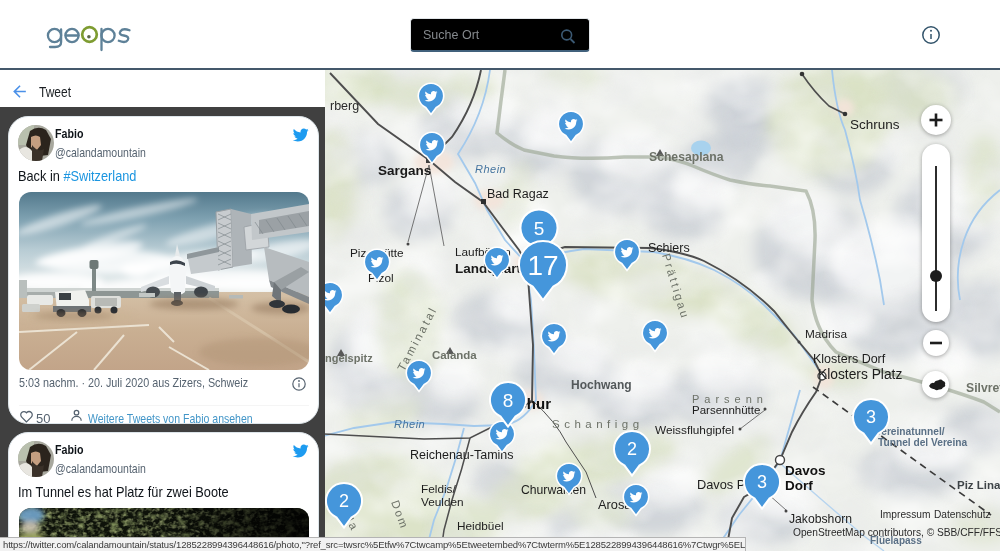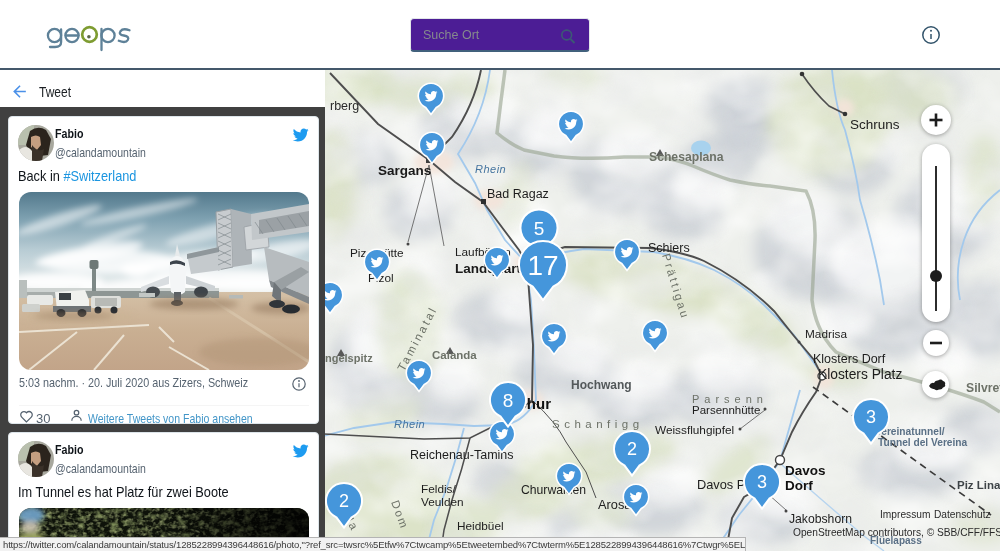--- a/index.html
+++ b/index.html
@@ -2,31 +2,31 @@
 <html><head>
 <meta charset="utf-8">
 <style>
   * { margin:0; padding:0; box-sizing:border-box; }
   html,body { width:1000px; height:551px; overflow:hidden; font-family:"Liberation Sans", sans-serif; background:#fff; }
   #page { position:relative; width:1000px; height:551px; overflow:hidden; }
 
   #header { position:absolute; left:0; top:0; width:1000px; height:68px; background:#fff; }
   #hline { position:absolute; left:0; top:68px; width:1000px; height:2px; background:#44586b; }
   #logo { position:absolute; left:45px; top:23px; }
-  #search { position:absolute; left:410px; top:18px; width:180px; height:34px; border:1px solid #e2e6e9; border-bottom:2px solid #41617c; border-radius:4px; background:#4c1d95; }
+  #search { position:absolute; left:410px; top:18px; width:180px; height:34px; border:1px solid #e2e6e9; border-bottom:2px solid #41617c; border-radius:4px; background:#000000; }
   #search .ph { position:absolute; left:12px; top:9px; font-size:12.5px; color:#85898d; }
   #search svg { position:absolute; right:11px; top:7px; }
   #infoicon { position:absolute; left:921px; top:25px; }
 
   #sidebar { position:absolute; left:0; top:70px; width:325px; height:481px; background:#404040; overflow:hidden; }
   #tweetbar { position:absolute; left:0; top:0; width:325px; height:37px; background:#fff; }
   #tweetbar .t { position:absolute; left:39px; top:13px; font-size:15px; color:#1c2024; transform:scaleX(0.8); transform-origin:left; }
   #tweetbar svg { position:absolute; left:10px; top:12px; }
 
-  .card { position:absolute; left:8px; width:311px; background:#fff; border:1px solid #dde5ea; border-radius:4px; }
+  .card { position:absolute; left:8px; width:311px; background:#fff; border:1px solid #dde5ea; border-radius:20px; }
   #card1 { top:46px; height:308px; }
   #card2 { top:362px; height:200px; }
   .avatar { position:absolute; left:9px; top:8px; width:36px; height:36px; border-radius:50%; overflow:hidden; }
   .name { position:absolute; left:46px; top:9px; font-size:13px; font-weight:bold; color:#0f1419; transform:scaleX(0.82); transform-origin:left; }
   .handle { position:absolute; left:46px; top:28px; font-size:13.5px; color:#566370; transform:scaleX(0.78); transform-origin:left; }
   .bird { position:absolute; right:9px; top:11px; }
   .tweettext { position:absolute; left:9px; top:51px; font-size:14.5px; color:#0f1419; transform:scaleX(0.88); transform-origin:left; white-space:nowrap; }
   .tweettext a { color:#1b95e0; text-decoration:none; }
   .photo { position:absolute; left:10px; top:75px; width:290px; height:178px; border-radius:12px; overflow:hidden; }
   .meta { position:absolute; left:10px; top:258px; font-size:13px; color:#566370; white-space:nowrap; transform:scaleX(0.83); transform-origin:left; }
@@ -522,21 +522,21 @@
       <div class="meta">5:03 nachm. · 20. Juli 2020 aus Zizers, Schweiz</div>
       <div class="minfo"><svg width="14" height="14" viewBox="0 0 14 14">
             <circle cx="7" cy="7" r="6.2" fill="none" stroke="#566370" stroke-width="1.2"></circle>
             <line x1="7" y1="6.2" x2="7" y2="10.2" stroke="#566370" stroke-width="1.2"></line>
             <circle cx="7" cy="4" r=".9" fill="#566370"></circle>
           </svg></div>
       <div class="actions">
         <svg class="heart" width="15" height="14" viewBox="0 0 24 22">
             <path d="M12 20.5 4.3 12.8c-2-2-2-5.3 0-7.3 2-2 5.3-2 7.3 0l.4.4.4-.4c2-2 5.3-2 7.3 0 2 2 2 5.3 0 7.3z" fill="none" stroke="#566370" stroke-width="2"></path>
           </svg>
-        <span class="cnt">30</span>
+        <span class="cnt">50</span>
         <svg class="person" width="15" height="15" viewBox="0 0 24 24">
             <circle cx="12" cy="7.5" r="3.6" fill="none" stroke="#566370" stroke-width="2"></circle>
             <path d="M4.5 20.5 c0-4.2 3.3-7 7.5-7s7.5 2.8 7.5 7" fill="none" stroke="#566370" stroke-width="2"></path>
           </svg>
         <span class="more">Weitere Tweets von Fabio ansehen</span>
       </div>
     </div>
 
     <div class="card" id="card2">
       <div class="avatar"><svg width="36" height="36" viewBox="0 0 36 36">

